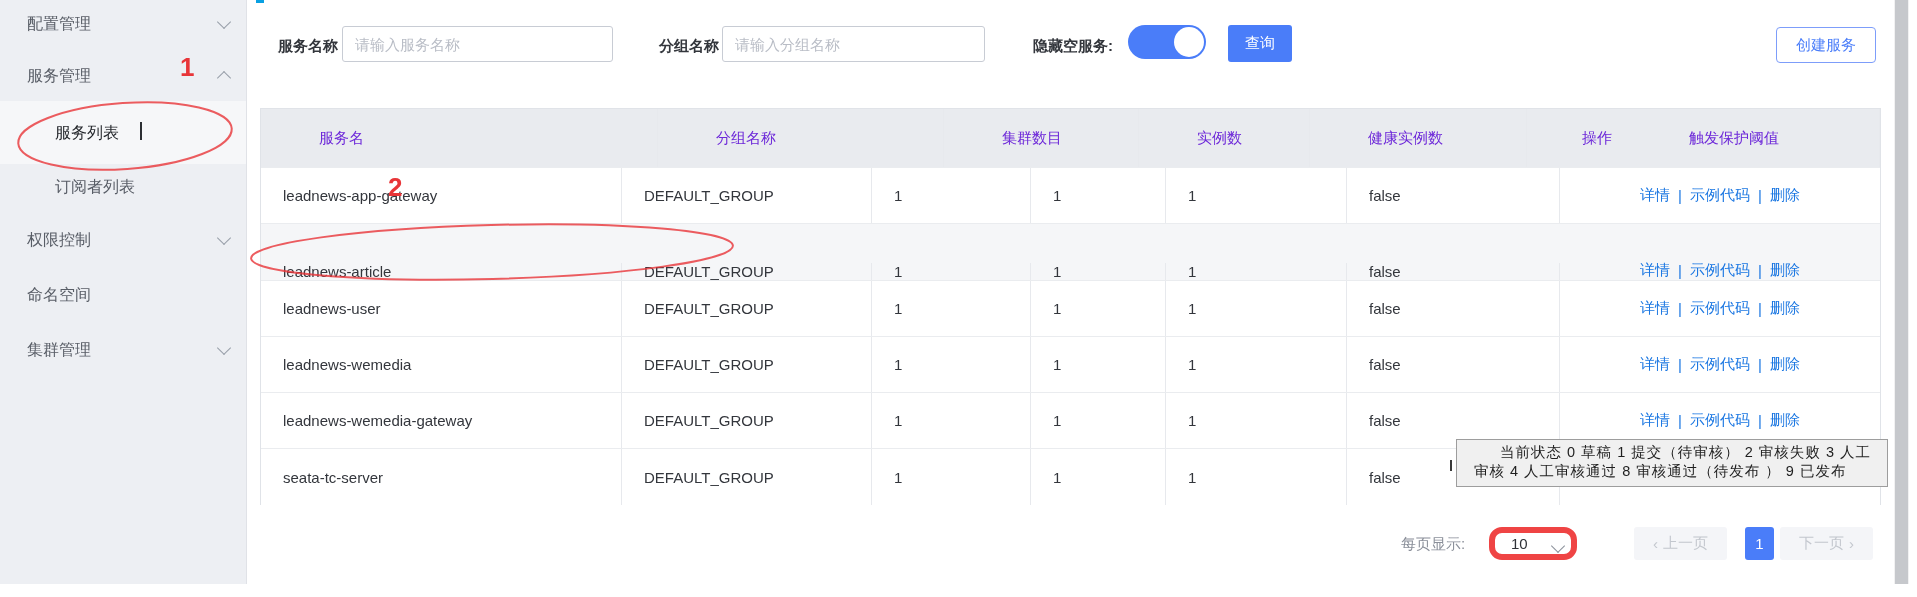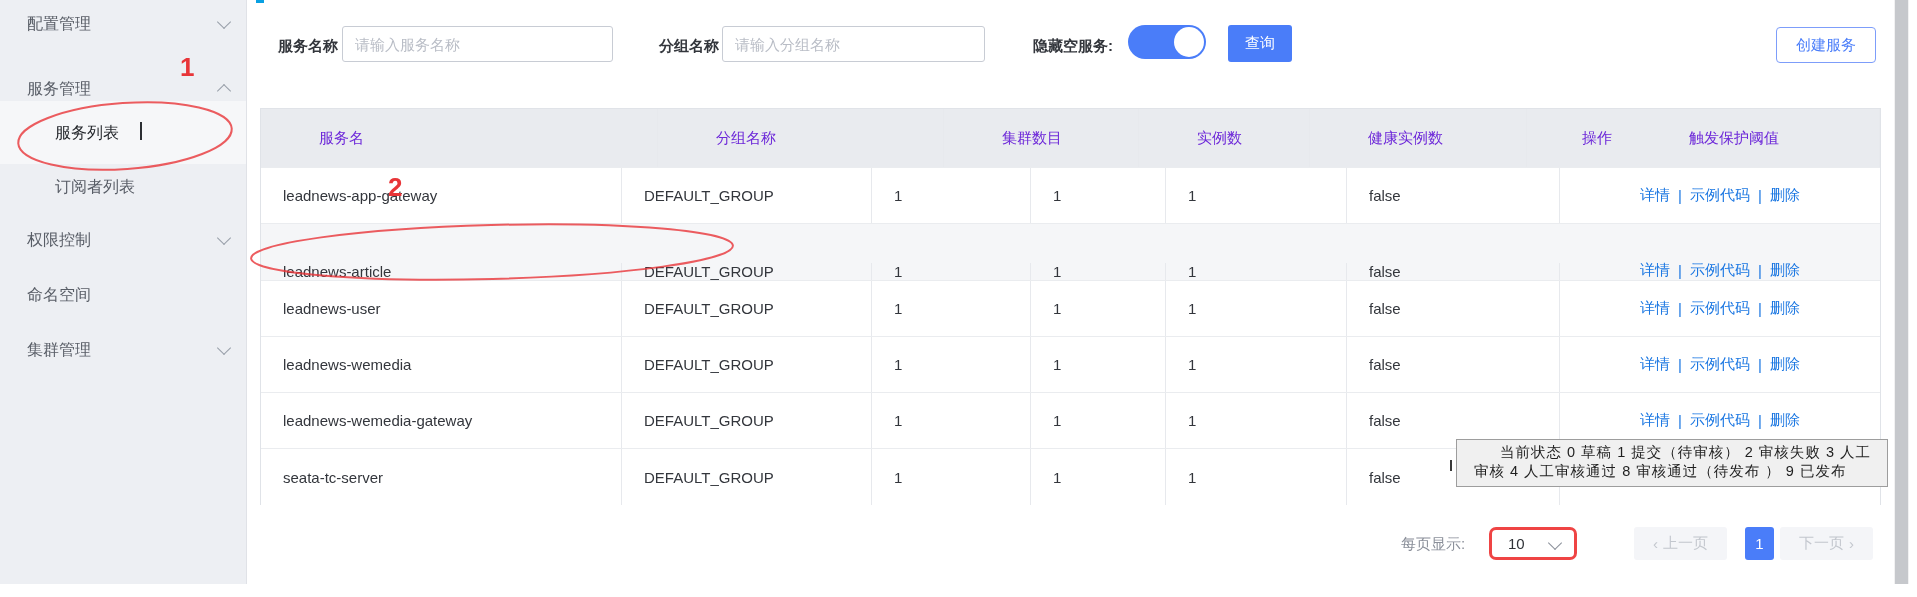--- a/index.html
+++ b/index.html
@@ -40,21 +40,21 @@
   .c6{flex:1;border-right:none;justify-content:center;padding-left:0;}
   .ops a{color:#1b77e2;text-decoration:none;cursor:pointer;}
   .ops .sep{color:#1b77e2;margin:0 8px;}
 
   
   .tooltip{position:absolute;left:1456px;top:439px;width:432px;box-sizing:border-box;background:#f0f0f0;border:1px solid #9d9d9d;color:#1f1f1f;font-size:14.5px;line-height:19px;padding:3px 9px 5px 17px;text-indent:26px;letter-spacing:1px;}
   .ibeam{position:absolute;left:1450px;top:460px;width:2px;height:11px;background:#3a3a3a;}
 
   
   .pg-label{position:absolute;left:1401px;top:535px;font-size:15px;color:#8b909a;}
-  .pg-select{position:absolute;left:1489px;top:527px;width:88px;height:33px;border:3px solid #ef4444;border-radius:7px;background:#fff;box-sizing:border-box;display:flex;align-items:center;cursor:pointer;}
+  .pg-select{position:absolute;left:1489px;top:527px;width:88px;height:33px;border:6px solid #ef4444;border-radius:13px;background:#fff;box-sizing:border-box;display:flex;align-items:center;cursor:pointer;}
   .pg-select .val{margin-left:16px;font-size:15px;color:#2f3237;}
   .pg-select .chev{position:absolute;left:58px;top:12px;border-color:#8b909a;}
   .pg-btn{position:absolute;top:527px;height:33px;border:none;border-radius:3px;background:#f4f5f8;color:#c3c7ce;font-size:15px;cursor:default;font-family:inherit;display:flex;align-items:center;justify-content:center;gap:5px;}
   .pg-prev{left:1634px;width:93px;}
   .pg-next{left:1780px;width:93px;}
   .pg-cur{position:absolute;left:1745px;top:527px;width:29px;height:33px;border-radius:3px;background:#4a7df9;color:#fff;font-size:15px;display:flex;align-items:center;justify-content:center;cursor:pointer;}
 
   
   .scrollbar{position:absolute;left:1894px;top:0;width:15px;height:597px;background:#f1f1f2;}
   .scroll-thumb{position:absolute;left:1px;top:0;width:13px;height:597px;background:#c6c8cc;}
@@ -69,21 +69,21 @@
 <div id="screen">
 
   <div class="sidebar">
     <div class="sel-band"></div>
 
     <div class="side-item" style="top:12px;">
       <span class="lbl">配置管理</span>
       <span class="chev down"></span>
     </div>
 
-    <div class="side-item" style="top:77px;">
+    <div class="side-item" style="top:64px;">
       <span class="lbl">服务管理</span>
       <span class="chev up"></span>
     </div>
 
     <div class="side-item lvl2 selected" style="top:121px;">
       <span class="lbl">服务列表</span>
     </div>
     <div class="caret" style="left:140px;top:122px;"></div>
 
     <div class="side-item lvl2" style="top:175px;">

